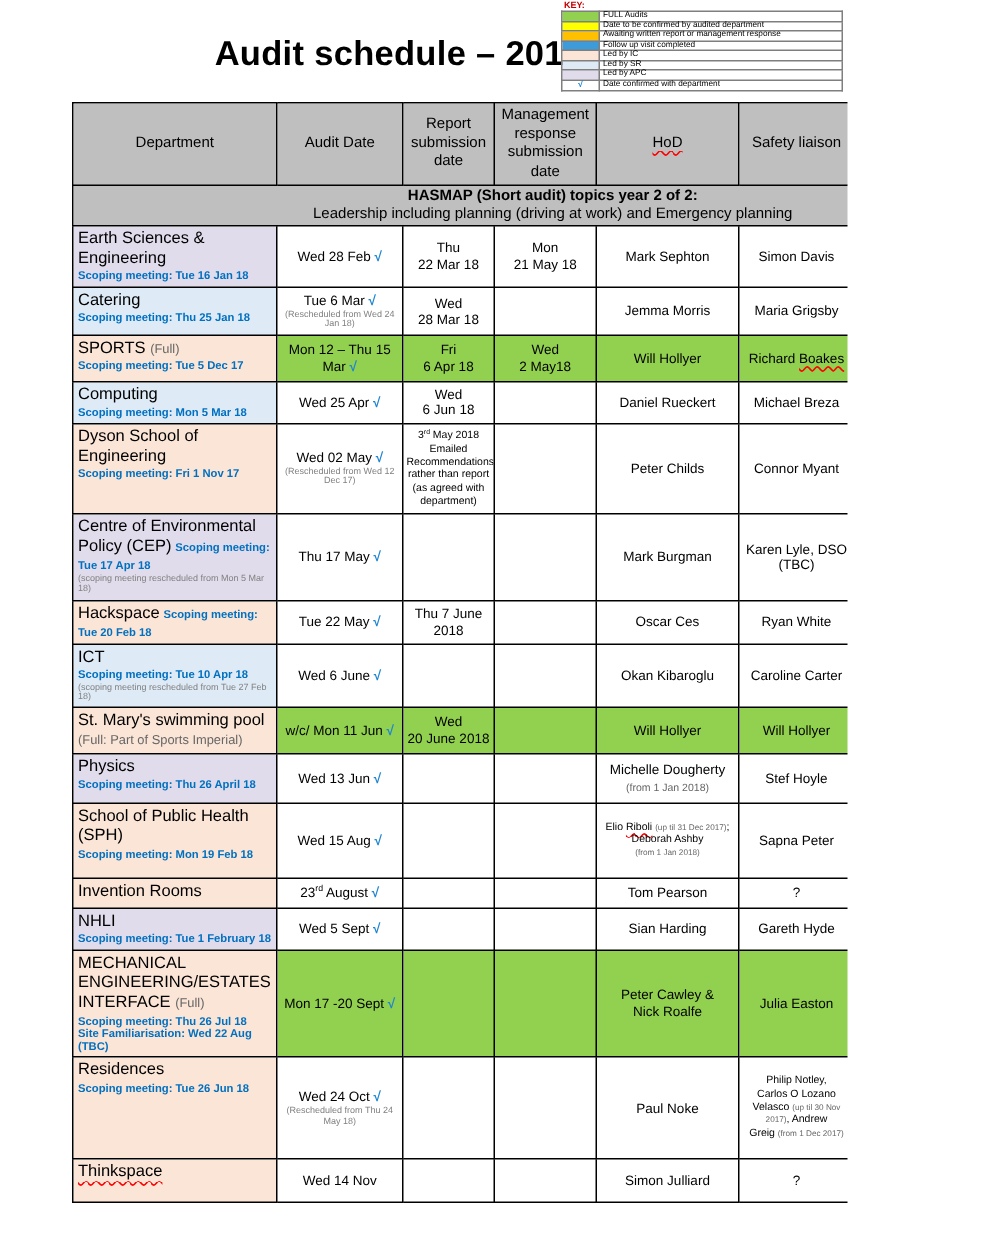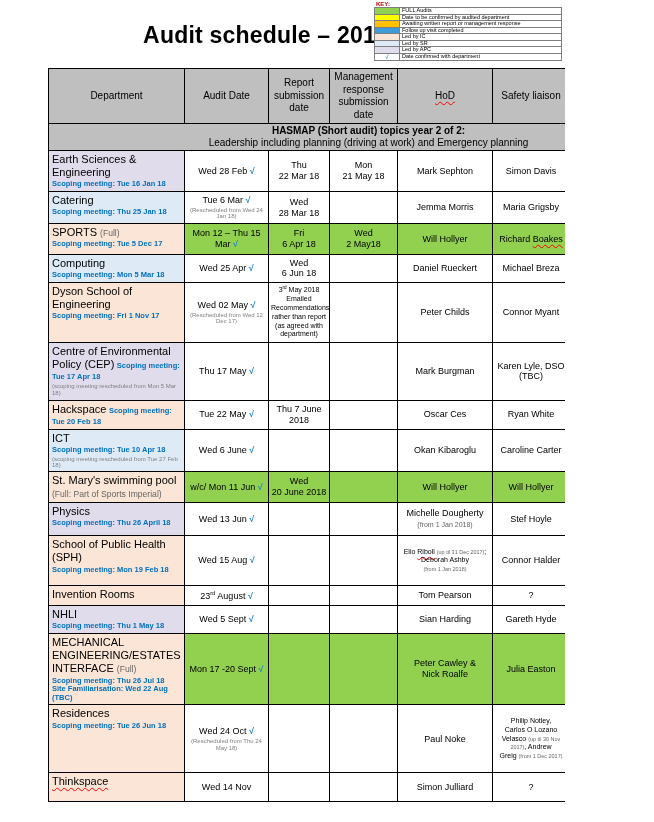--- a/index.html
+++ b/index.html
@@ -219,34 +219,34 @@
           <td class="">Michelle Dougherty <span class="note">(from 1 Jan 2018)</span></td>
           <td class="">Stef Hoyle</td>
           <td class=""></td>
         </tr>
         <tr class="row-12">
           <td class="dept c-peach"><span class="dept-name">School of Public Health (SPH)</span><div class="scoping">Scoping meeting: Mon 19 Feb 18</div></td>
           <td class="">Wed 15 Aug <span class="chk">√</span></td>
           <td class=""></td>
           <td class=""></td>
           <td class="sm ">Elio <span class="sq">Riboli</span> <span class="note">(up til 31 Dec 2017)</span>;<br>Deborah Ashby<br><span class="note">(from 1 Jan 2018)</span></td>
-          <td class="">Connor Halder</td>
+          <td class="">Sapna Peter</td>
           <td class=""></td>
         </tr>
         <tr class="row-13">
           <td class="dept c-peach"><span class="dept-name">Invention Rooms</span></td>
           <td class="">23<sup>rd</sup> August <span class="chk">√</span></td>
           <td class=""></td>
           <td class=""></td>
           <td class="">Tom Pearson</td>
           <td class="">?</td>
           <td class=""></td>
         </tr>
         <tr class="row-14">
-          <td class="dept c-lavender"><span class="dept-name">NHLI</span><div class="scoping">Scoping meeting: Thu 1 May 18</div></td>
+          <td class="dept c-lavender"><span class="dept-name">NHLI</span><div class="scoping">Scoping meeting: Tue 1 February 18</div></td>
           <td class="">Wed 5 Sept <span class="chk">√</span></td>
           <td class=""></td>
           <td class=""></td>
           <td class="">Sian Harding</td>
           <td class="">Gareth Hyde</td>
           <td class=""></td>
         </tr>
         <tr class="row-15">
           <td class="dept c-peach"><span class="dept-name">MECHANICAL<br>ENGINEERING/ESTATES<br>INTERFACE <span class="note">(Full)</span></span><div class="scoping">Scoping meeting: Thu 26 Jul 18<br>Site Familiarisation: Wed 22 Aug<br>(TBC)</div></td>
           <td class=" green">Mon 17 -20 Sept <span class="chk">√</span></td>

